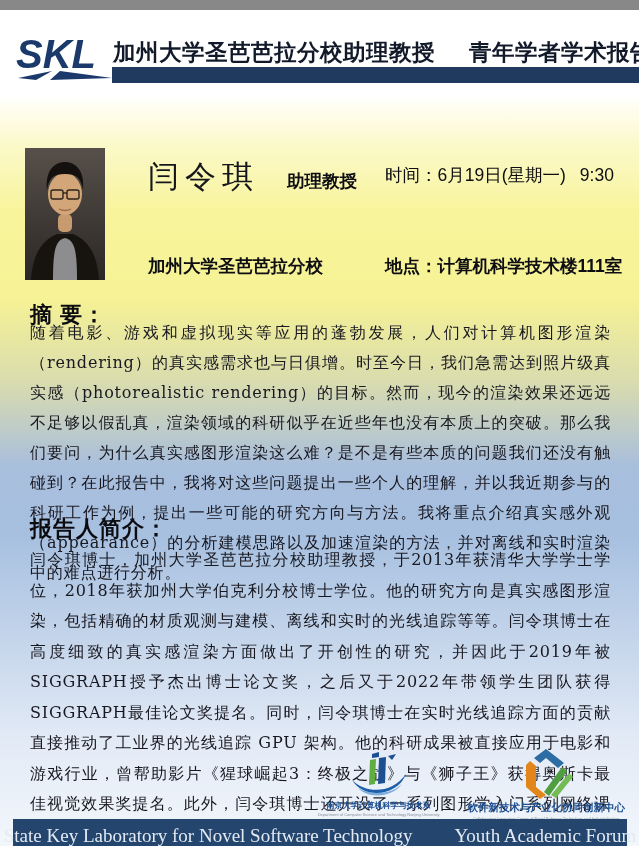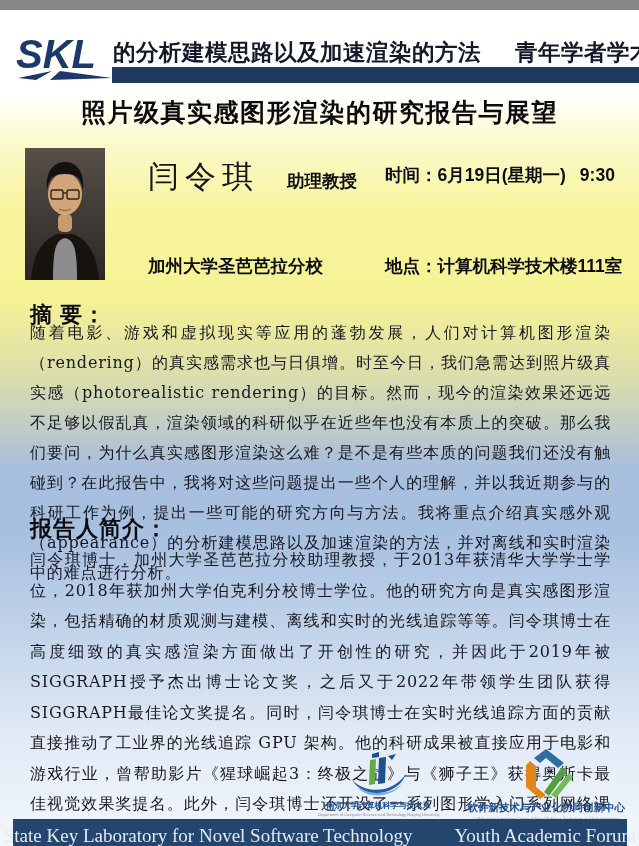--- a/index.html
+++ b/index.html
@@ -23,21 +23,21 @@
   .header-bar{position:absolute;left:112px;right:0;top:57px;height:16px;background:#1f3a5e;}
   
   .main-title{position:absolute;left:0;right:0;top:86px;text-align:center;
     font-size:25px;font-weight:700;color:#0c0c10;letter-spacing:1.5px;}
   
   .photo{position:absolute;left:25px;top:138px;width:80px;height:132px;display:block;}
   .name-row{position:absolute;left:148px;top:146px;display:flex;align-items:baseline;gap:28px;}
   .speaker-name{font-family:"DejaVu Serif","Liberation Serif",serif;
     font-size:31px;color:#15151c;letter-spacing:6px;}
   .speaker-title{font-size:17.5px;font-weight:700;color:#0d0d12;}
-  .time-row{position:absolute;left:385px;top:153px;font-size:17.5px;font-weight:700;color:#0d0d12;white-space:nowrap;}
+  .time-row{position:absolute;left:385px;top:153px;font-size:17.5px;font-weight:400;color:#0d0d12;white-space:nowrap;}
   .affil-row{position:absolute;left:148px;top:244px;font-size:17.5px;font-weight:700;color:#0d0d12;}
   .loc-row{position:absolute;left:385px;top:244px;font-size:17.5px;font-weight:700;color:#0d0d12;white-space:nowrap;}
   .gapnum{margin-left:14px;}
   
   .sec-heading{position:absolute;left:30px;font-size:22px;font-weight:700;color:#0c0c10;letter-spacing:1px;}
   .abs-heading{top:290px;}
   .bio-heading{top:504px;}
   .body-text{position:absolute;left:30px;right:28px;
     font-family:"DejaVu Serif","Liberation Serif",serif;
     font-size:16px;color:#181820;letter-spacing:.8px;
@@ -60,26 +60,25 @@
 <body>
 
 <div class="poster">
 
   <svg class="skl-logo" viewBox="0 0 98 50">
     <text x="0" y="36" font-size="40" font-weight="bold" font-style="italic" font-family="Liberation Sans, sans-serif" fill="#1b3a6b">SKL</text>
     <polygon points="2,46 36,39 20,48" fill="#1b3a6b"></polygon>
     <polygon points="44,39 96,46 34,48" fill="#1b3a6b"></polygon>
   </svg>
   <div class="header-line">
-    <span>的分析建模思路以及加速渲染的方法</span>
+    <span>加州大学圣芭芭拉分校助理教授</span>
     <span>青年学者学术报告</span>
   </div>
   <div class="header-bar"></div>
 
-  <div class="main-title">照片级真实感图形渲染的研究报告与展望</div>
 
   <svg class="photo" viewBox="0 0 80 132">
     <defs>
       <linearGradient id="bgph" x1="0" y1="0" x2="0" y2="1">
         <stop offset="0" stop-color="#57504a"></stop>
         <stop offset="1" stop-color="#2b2725"></stop>
       </linearGradient>
     </defs>
     <rect width="80" height="132" fill="url(#bgph)"></rect>
 

